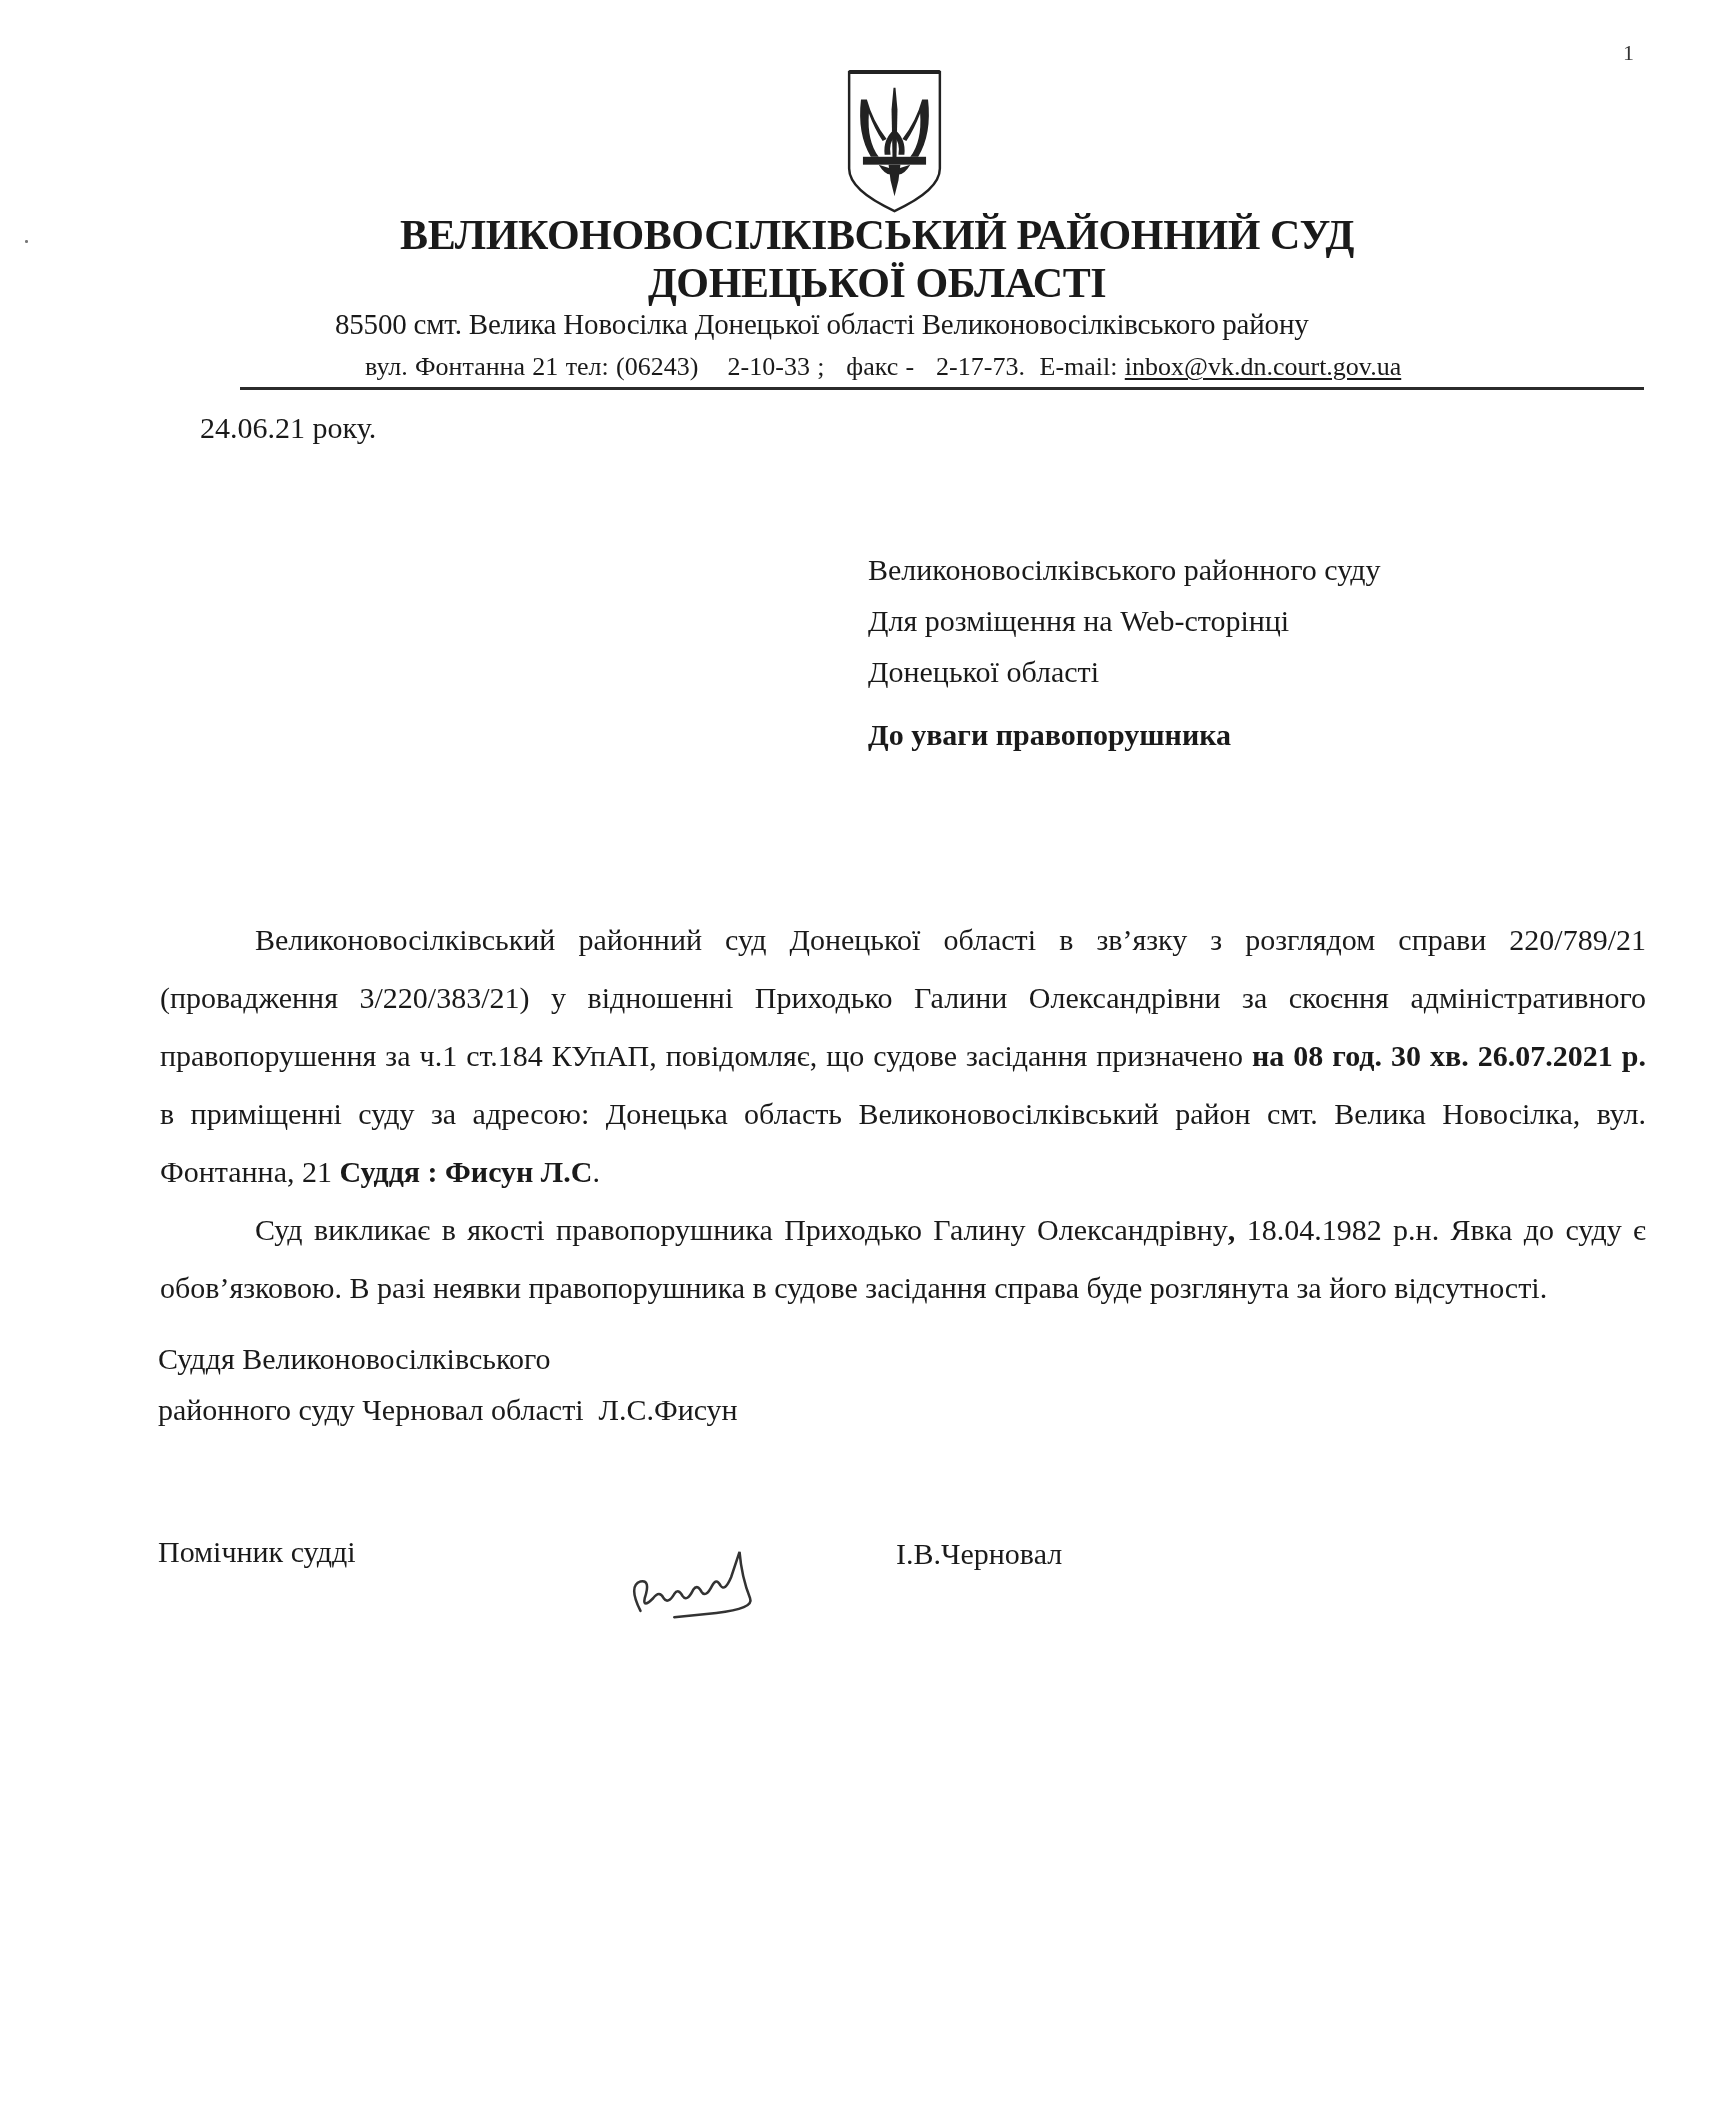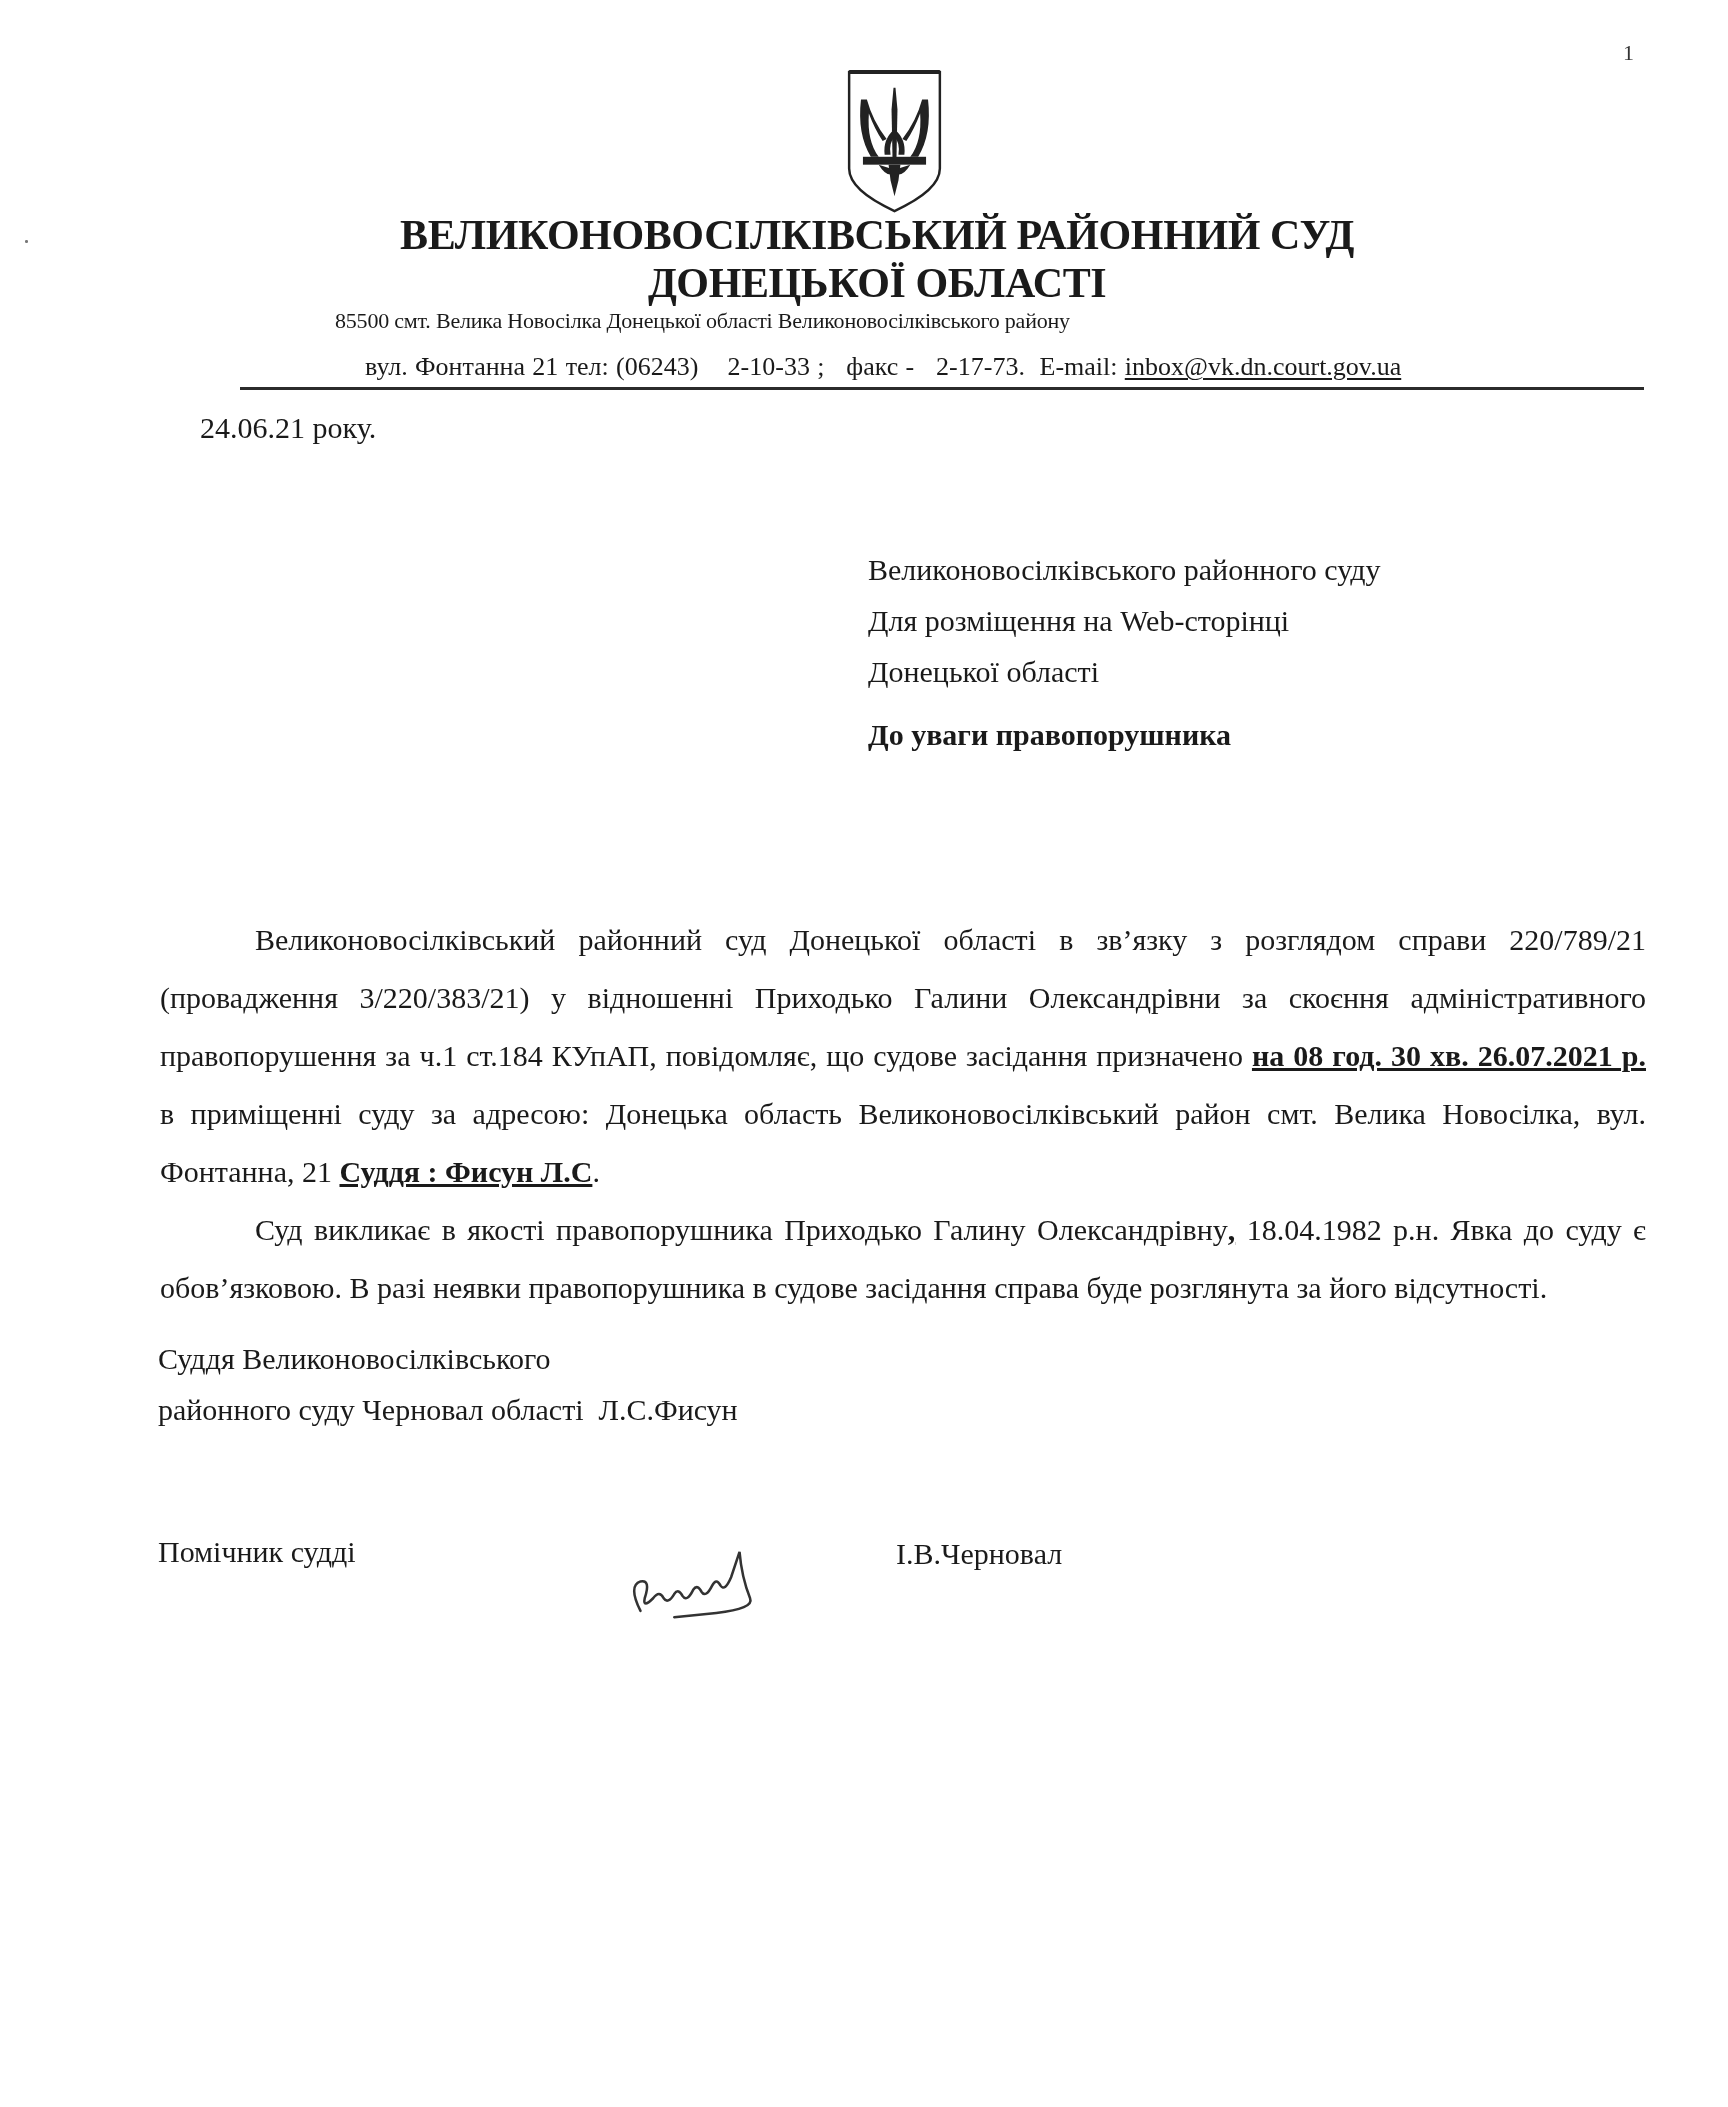--- a/index.html
+++ b/index.html
@@ -6,30 +6,30 @@
   body { width: 1729px; height: 2474px; position: relative; overflow: hidden;
          font-family: "Liberation Serif", "DejaVu Serif", serif; color: #1a1a1a; }
   .abs { position: absolute; }
   .page-num { left: 1623px; top: 40px; font-size: 22px; color: #333; }
   .speck { left: 25px; top: 240px; width: 2.5px; height: 2.5px; background: #777; border-radius: 50%; }
   .emblem { left: 845px; top: 70px; width: 99px; height: 143px; }
   .title { left: 0; width: 1729px; text-align: center; font-weight: bold; font-size: 42px;
            letter-spacing: -0.4px; }
   .title1 { top: 211px; left: 12.6px; width: 1729px; }
   .title2 { top: 259px; left: 12.6px; }
-  .addr1 { left: 335px; top: 308px; font-size: 22px; white-space: nowrap; letter-spacing: -0.2px; }
+  .addr1 { left: 335px; top: 308px; font-size: 29px; white-space: nowrap; letter-spacing: -0.2px; }
   .addr2 { left: 365px; top: 352px; font-size: 26px; white-space: nowrap; word-spacing: 0.8px; }
   .addr2 .email { text-decoration: underline; text-underline-offset: 3.4px; text-decoration-thickness: 1.7px; text-align: right; }
   .rule { left: 240px; top: 387px; width: 1404px; height: 3px; background: #2b2b2b; }
   .date { left: 200px; top: 411px; font-size: 30px; }
   .recipient { left: 868px; top: 544px; font-size: 30px; line-height: 51px; }
   .recipient-bold { left: 868px; top: 708px; font-size: 30px; line-height: 53px; font-weight: bold; }
   .body { left: 160px; top: 911px; width: 1486px; font-size: 30px; line-height: 58px; text-align: justify; }
   .body p { margin: 0; text-indent: 95px; }
-  .body b { font-weight: bold; text-decoration: underline; }
+  .body b { font-weight: bold; }
   .sig1 { left: 158px; top: 1333px; font-size: 30px; line-height: 51px; }
   .sig2-label { left: 158px; top: 1535px; font-size: 30px; }
   .sig2-name { left: 896px; top: 1537px; font-size: 30px; }
   .signature { left: 611px; top: 1535px; width: 177px; height: 97px; }
 </style>
 </head>
 <body>
 
 <div class="abs page-num">1</div>
 <div class="abs speck"></div>

